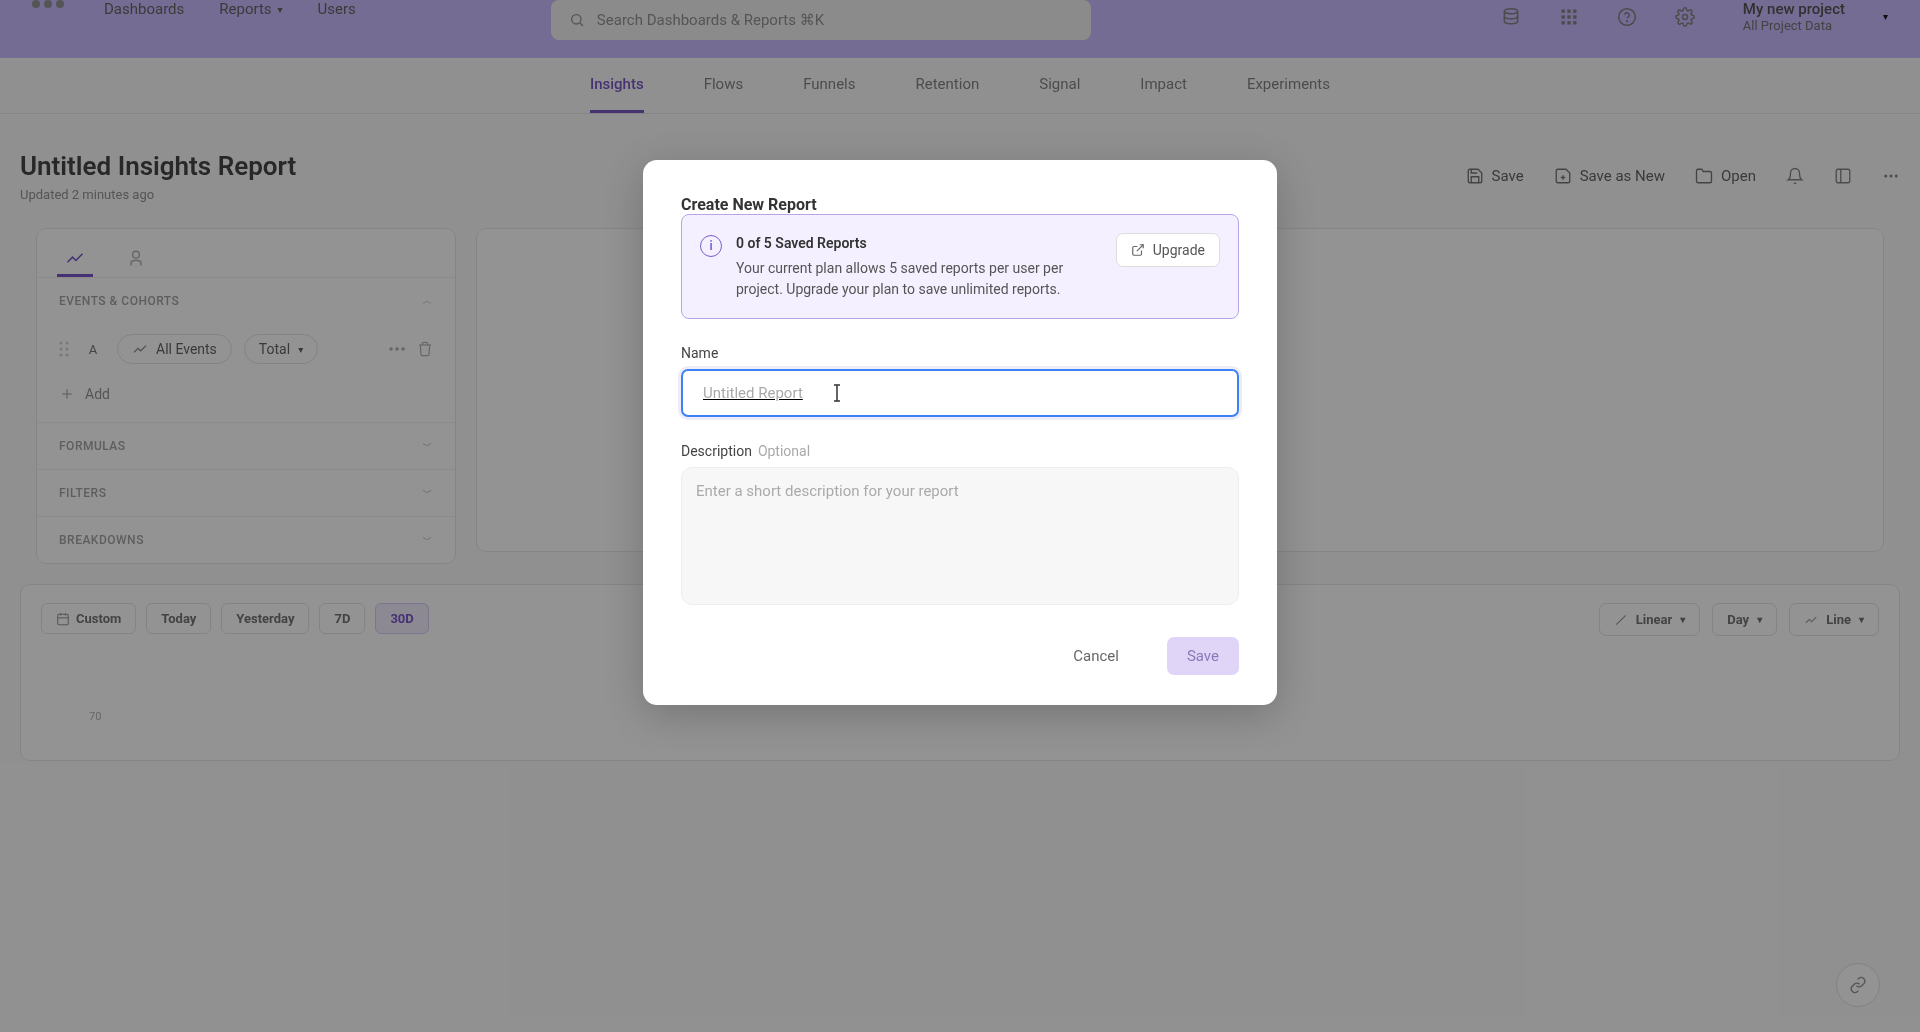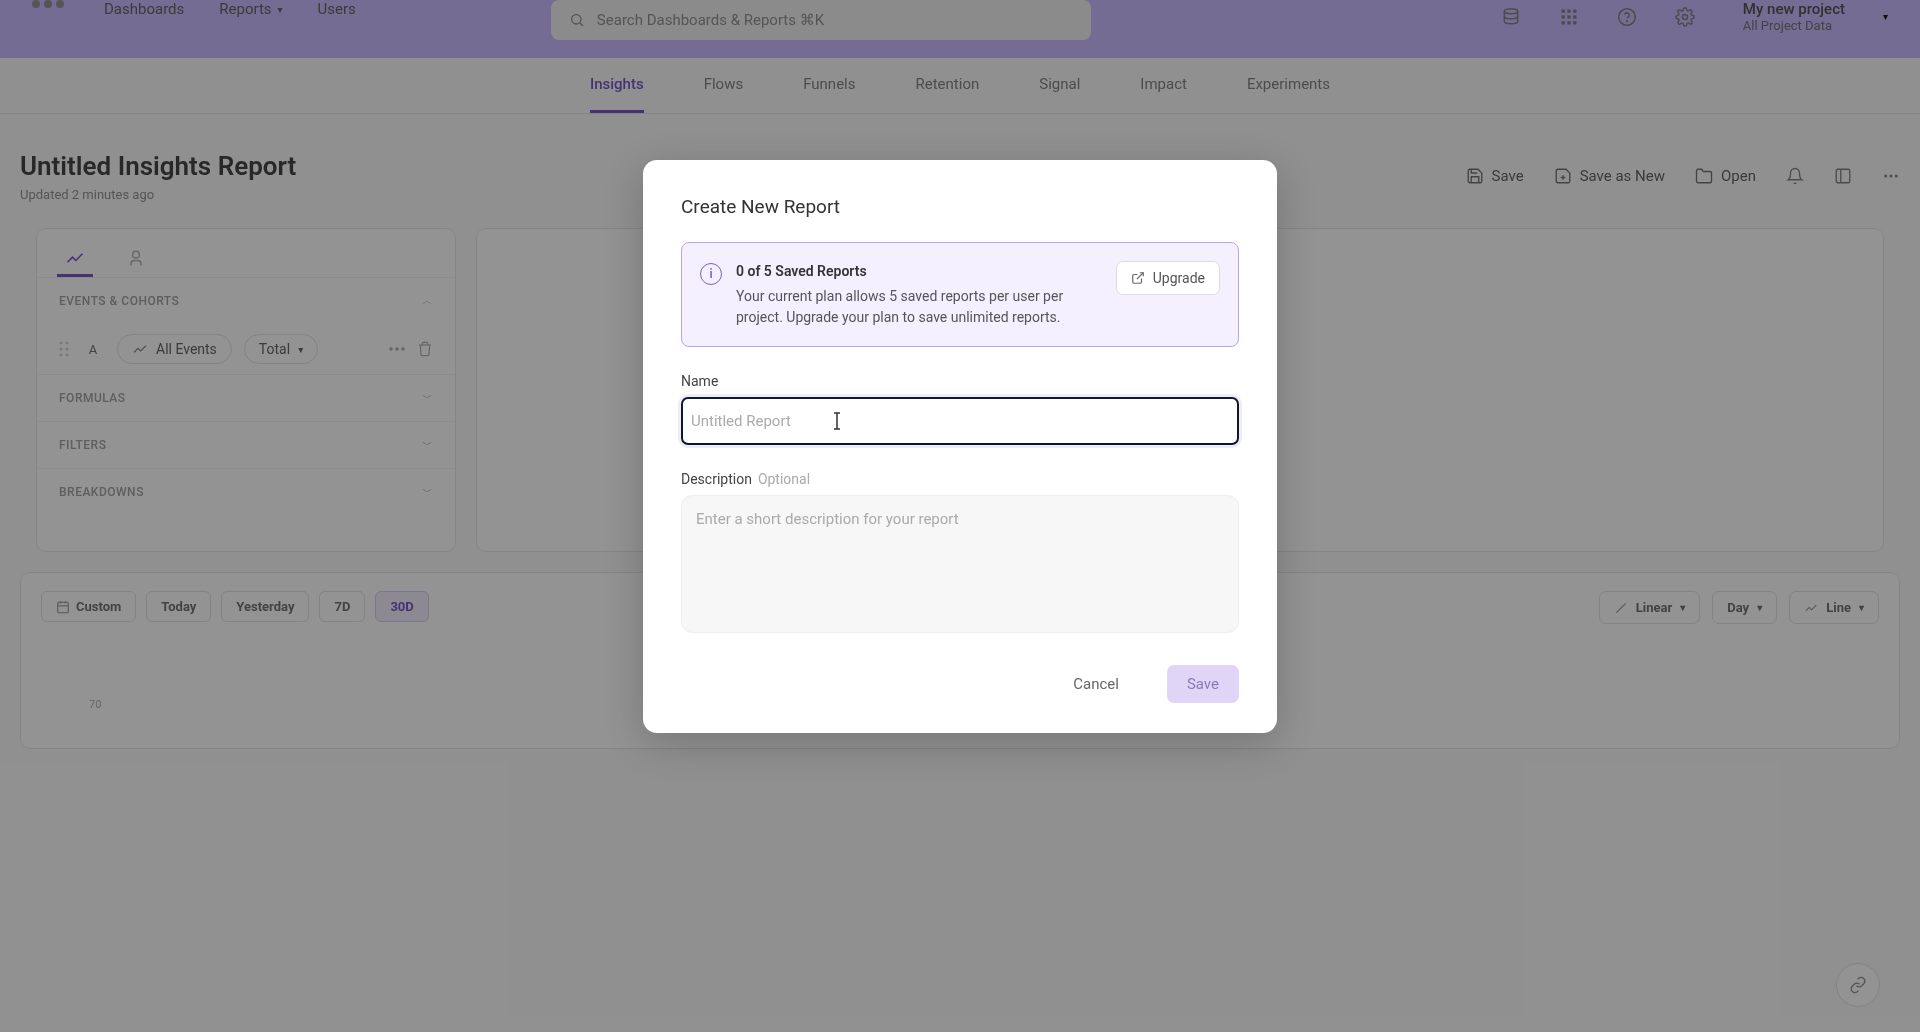--- a/index.html
+++ b/index.html
@@ -308,24 +308,23 @@
       padding-top: 160px;
     }
     .modal {
       width: 634px;
       background: #fff;
       border-radius: 14px;
       padding: 35px 38px 30px 38px;
       box-shadow: 0 10px 40px rgba(0,0,0,0.2);
     }
     .modal h2 {
-      font-size: 19px;
-      font-weight: 400;
+      font-size: 16px;
+      font-weight: 700;
       color: #333;
-      margin-bottom: 24px;
     }
     .upgrade-banner {
       background: #f4f0ff;
       border: 1.5px solid #b8a5e8;
       border-radius: 8px;
       padding: 18px 18px;
       display: flex;
       gap: 14px;
       align-items: flex-start;
       margin-bottom: 26px;
@@ -374,27 +373,28 @@
       margin-bottom: 8px;
       display: flex;
       gap: 6px;
     }
     .optional {
       color: #aaa;
       font-weight: 400;
     }
     .text-input {
       width: 100%;
-      border: 2px solid #0f172a;
+      border: 2px solid #3b82f6;
       border-radius: 7px;
-      padding: 13px 8px;
+      padding: 13px 20px;
       font-size: 15px;
       outline: none;
       margin-bottom: 26px;
       box-shadow: 0 0 0 3px rgba(124, 95, 201, 0.12);
+      text-decoration: underline;
     }
     .text-input::placeholder {
       color: #aaa;
     }
     .textarea {
       width: 100%;
       background: #f7f7f7;
       border: 1px solid #eee;
       border-radius: 11px;
       padding: 14px;
@@ -620,20 +620,27 @@
             <circle cx="14" cy="2" r="1.8"></circle>
           </svg>
       </span>
       <span class="icon-btn">
         <svg width="16" height="16" viewBox="0 0 24 24" fill="none" stroke="#aaa" stroke-width="1.8">
             <polyline points="3 6 5 6 21 6"></polyline>
             <path d="M19 6l-1 14a2 2 0 01-2 2H8a2 2 0 01-2-2L5 6m3 0V4a2 2 0 012-2h4a2 2 0 012 2v2"></path>
           </svg>
       </span>
     </div>
+    <div class="add-row">
+      <svg width="16" height="16" viewBox="0 0 24 24" fill="none" stroke="#aaa" stroke-width="2">
+          <line x1="12" y1="5" x2="12" y2="19"></line>
+          <line x1="5" y1="12" x2="19" y2="12"></line>
+        </svg>
+      <span>Add</span>
+    </div>
     <div class="collapse-section panel-section-header">
       <span>Formulas</span>
       <span class="chevron">﹀</span>
     </div>
     <div class="collapse-section panel-section-header">
       <span>Filters</span>
       <span class="chevron">﹀</span>
     </div>
     <div class="collapse-section panel-section-header">
       <span>Breakdowns</span>

